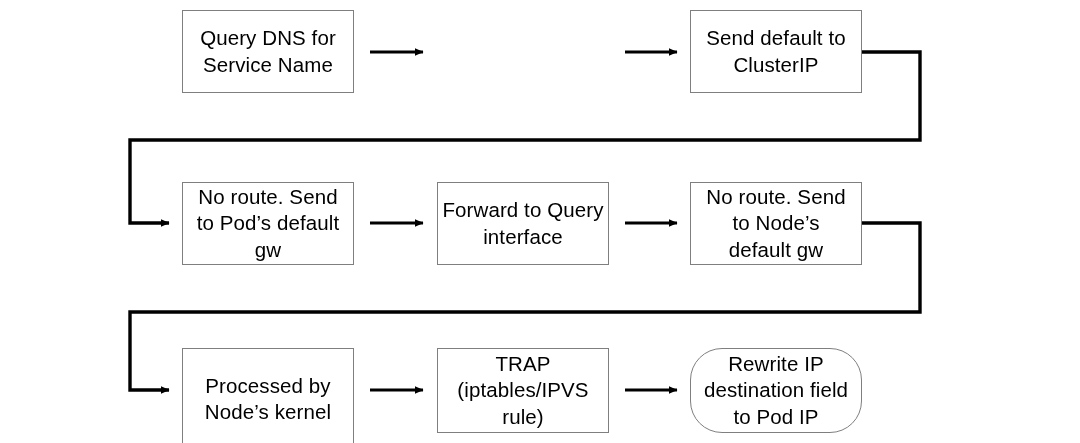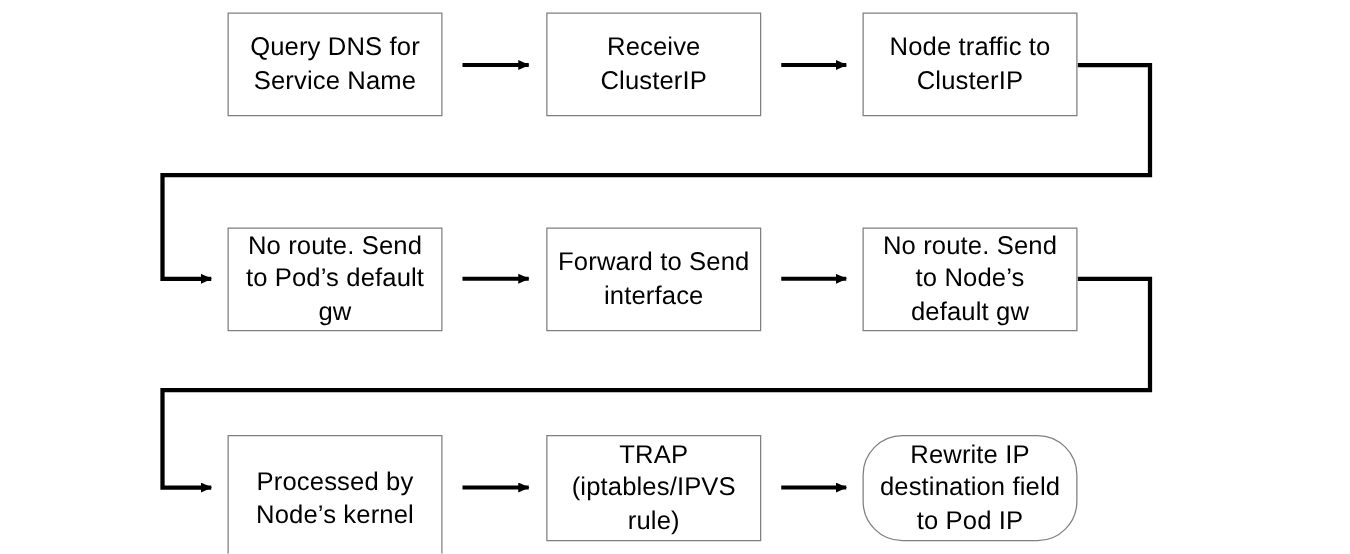--- a/index.html
+++ b/index.html
@@ -65,35 +65,32 @@
     <polyline points="862,223 920,223 920,312 130,312 130,390 169,390" fill="none" stroke="#000000" stroke-width="3.4" stroke-linejoin="miter" marker-end="url(#arrowhead)"></polyline>
 
     <polyline points="370,390 423,390" fill="none" stroke="#000000" stroke-width="3.2" marker-end="url(#arrowhead)"></polyline>
     <polyline points="625,390 677,390" fill="none" stroke="#000000" stroke-width="3.2" marker-end="url(#arrowhead)"></polyline>
   </svg>
 
   <div class="node" style="left:182px; top:10px; width:172px; height:83px;">
     <span>Query DNS for
 Service Name</span>
   </div>
-  <div class="node" style="left:437px; top:10px; width:172px; height:83px;">
-    <span>Receive ClusterIP</span>
-  </div>
   <div class="node" style="left:690px; top:10px; width:172px; height:83px;">
-    <span>Node traffic to
+    <span>Send default to
 ClusterIP</span>
   </div>
 
   <div class="node" style="left:182px; top:182px; width:172px; height:83px;">
     <span>No route. Send
 to Pod’s default
 gw</span>
   </div>
   <div class="node" style="left:437px; top:182px; width:172px; height:83px;">
-    <span>Forward to Send
+    <span>Forward to Query
 interface</span>
   </div>
   <div class="node" style="left:690px; top:182px; width:172px; height:83px;">
     <span>No route. Send
 to Node’s
 default gw</span>
   </div>
 
   <div class="node" style="left:182px; top:348px; width:172px; height:102px;">
     <span>Processed by

